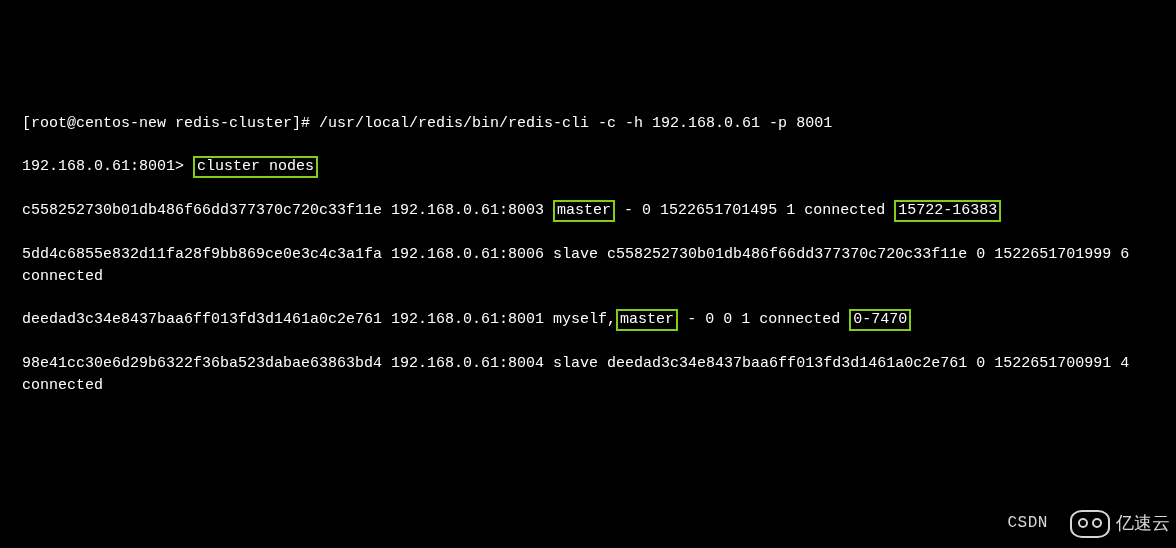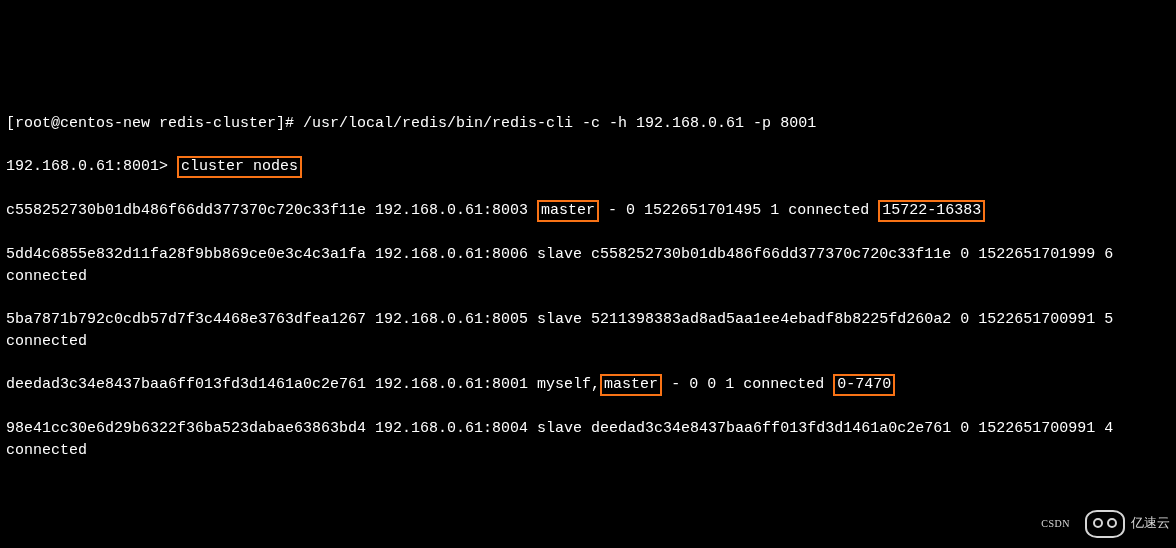--- a/index.html
+++ b/index.html
@@ -13,69 +13,67 @@
       width: 1176px;
       height: 548px;
       overflow: hidden;
       position: relative;
       white-space: pre-wrap;
     }
     .terminal {
       padding: 4px 6px;
     }
     .hl {
-      border: 2px solid #f97316;
+      border: 2px solid #84cc16;
       padding: 0 2px;
       display: inline-block;
       line-height: 1.2;
     }
     .watermark {
       position: absolute;
       right: 6px;
       bottom: 10px;
       display: flex;
       align-items: center;
       color: #eee;
       opacity: .9;
       gap: 6px;
     }
     .watermark .csdn {
       margin-right: 6px;
-      font-size: 10px;
+      font-size: 16px;
       letter-spacing: .5px;
-      font-family: Liberation Serif, serif;
     }
     .ys-icon {
       width: 36px; height: 24px;
       border: 2px solid #eee;
       border-radius: 12px / 10px;
       position: relative;
     }
     .ys-icon::before, .ys-icon::after {
       content:"";
       position:absolute;
       border:2px solid #eee;
       border-radius:50%;
     }
     .ys-icon::before { width:6px;height:6px; left:6px; top:6px;}
     .ys-icon::after  { width:6px;height:6px; right:6px; top:6px;}
-    .ys-text { font-size:13px; }
-    .line { display:block; }
+    .ys-text { font-size:18px; }
+    .line { display:block;margin-left:16px; }
   </style>
 </head>
 <body>
 
 
 
 <div class="terminal">
 <span class="line">[root@centos-new redis-cluster]# /usr/local/redis/bin/redis-cli -c -h 192.168.0.61 -p 8001</span>
 <span class="line"><span>192.168.0.61:8001&gt; </span><span class="hl">cluster nodes</span></span>
 <span class="line"><span>c558252730b01db486f66dd377370c720c33f11e 192.168.0.61:8003 </span><span class="hl">master</span><span> - 0 1522651701495 1 connected </span><span class="hl">15722-16383</span></span>
 <span class="line">5dd4c6855e832d11fa28f9bb869ce0e3c4c3a1fa 192.168.0.61:8006 slave c558252730b01db486f66dd377370c720c33f11e 0 1522651701999 6 connected</span>
-<span class="line">5ba7871b792c0cdb57d7f3c4468e3763dfea1267 192.168.0.61:8005 slave 5211398383ad8ad5aa1ee4ebadf8b8225fd260a2 0 1522651700991 5 connected</span>
 <span class="line"><span>deedad3c34e8437baa6ff013fd3d1461a0c2e761 192.168.0.61:8001 myself,</span><span class="hl">master</span><span> - 0 0 1 connected </span><span class="hl">0-7470</span></span>
 <span class="line">98e41cc30e6d29b6322f36ba523dabae63863bd4 192.168.0.61:8004 slave deedad3c34e8437baa6ff013fd3d1461a0c2e761 0 1522651700991 4 connected</span>
 
 
 
 
 
 
 
 

